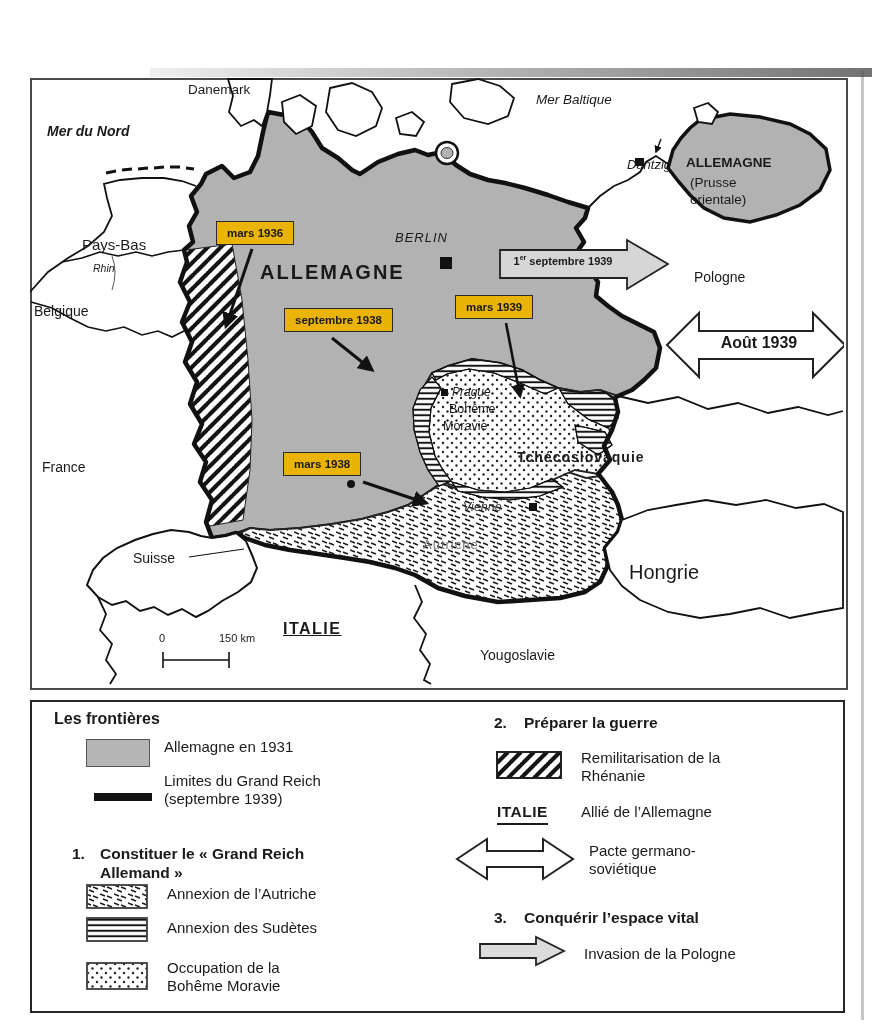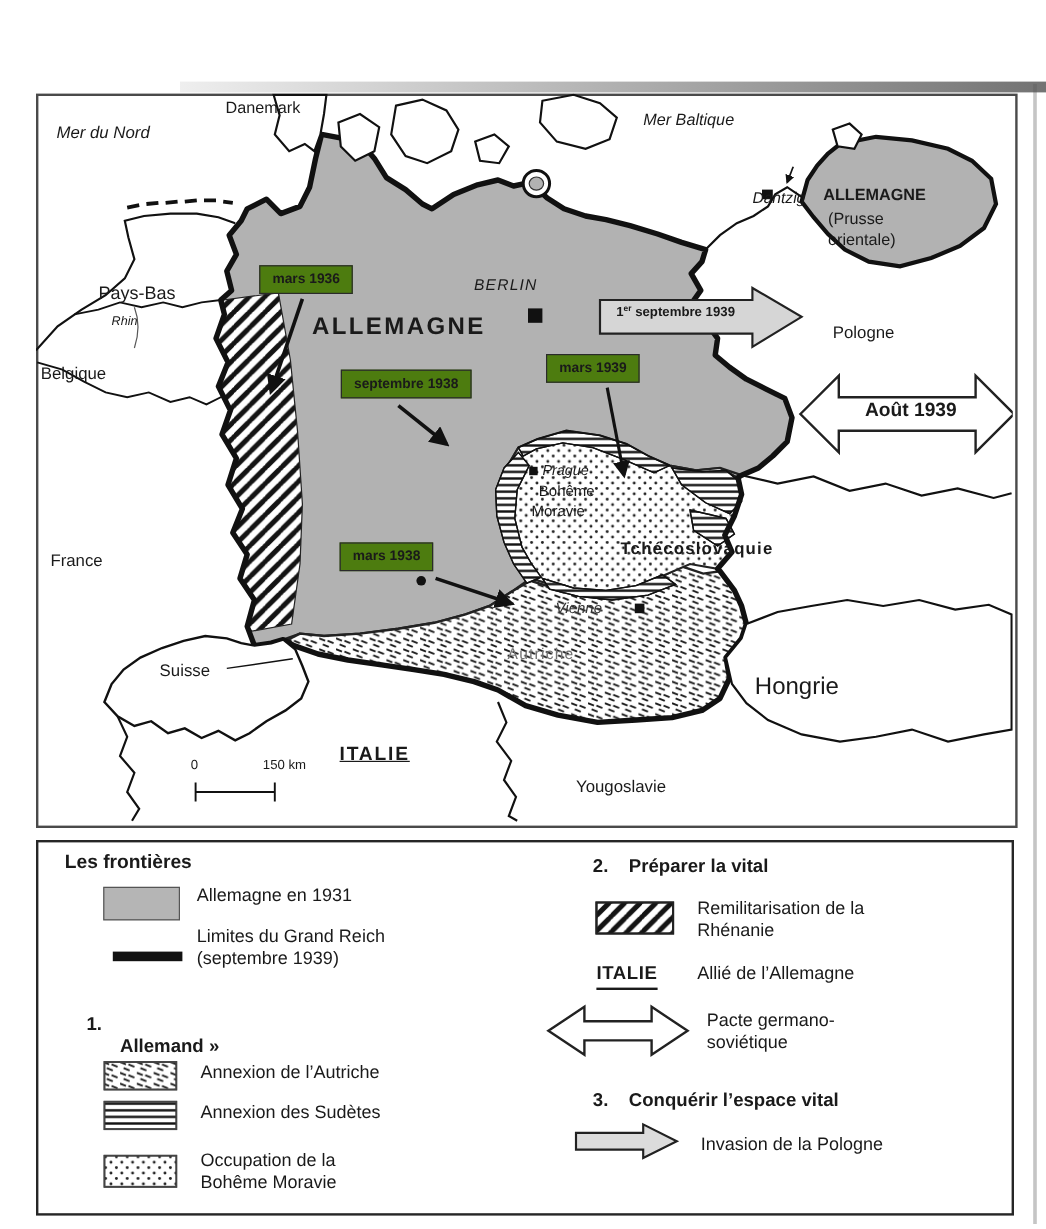--- a/index.html
+++ b/index.html
@@ -6,21 +6,21 @@
   .canvas{position:relative;width:872px;height:1024px;background:#fff;overflow:hidden;
           font-family:"Liberation Sans",sans-serif;color:#1a1a1a;}
   .map-frame{position:absolute;left:30px;top:78px;width:814px;height:608px;border:2px solid #4a4a4a;background:#fff;}
   .map-svg{position:absolute;left:30px;top:78px;z-index:1;}
   .smudge-top{position:absolute;left:150px;top:68px;width:722px;height:9px;z-index:0;
               background:linear-gradient(to right,rgba(120,120,120,.12),rgba(55,55,55,.7));}
   .smudge-right{position:absolute;left:861px;top:70px;width:3px;height:950px;background:rgba(90,90,90,.35);z-index:0;}
   .lbl{position:absolute;z-index:3;white-space:nowrap;line-height:1.12;font-size:13.5px;}
   .it{font-style:italic;}
   .bold{font-weight:bold;}
-  .dbox{position:absolute;z-index:4;background:#4d7c0f;border:1.6px solid #2a2a2a;
+  .dbox{position:absolute;z-index:4;background:#eab308;border:1.6px solid #2a2a2a;
         font-weight:bold;font-size:11.5px;padding:5px 10px;white-space:nowrap;}
   .legend-frame{position:absolute;left:30px;top:700px;width:811px;height:309px;border:2px solid #262626;background:#fff;z-index:2;}
   .leg-txt{position:absolute;z-index:5;white-space:nowrap;font-size:15px;line-height:1.2;}
   .leg-head{font-weight:bold;font-size:15.5px;}
   .swatch{position:absolute;z-index:5;}
   .sw-gray{width:62px;height:26px;background:#b5b5b5;border:1.6px solid #555;}
   .sw-line{width:58px;height:8px;background:#121212;}
   .underline{text-decoration:underline;}
   .ital-leg{border-bottom:2.5px solid #1a1a1a;padding-bottom:1px;}
   sup{font-size:7px;}
@@ -151,21 +151,21 @@
     <g>
       <polygon points="667,345 699,313 699,331 813,331 813,313 845,345 813,377 813,359 699,359 699,377" fill="#fff" stroke="#222" stroke-width="2"></polygon>
     </g>
 
     <g stroke="#111" stroke-width="1.6" fill="none">
       <path d="M163,652 L163,668 M163,660 L229,660 M229,652 L229,668"></path>
     </g>
   </svg>
 
   <div class="lbl" style="left:188px;top:82px;">Danemark</div>
-  <div class="lbl it" style="left:47px;top:103px;font-size:14px;">Mer du Nord</div>
+  <div class="lbl it" style="left:47px;top:124px;font-size:14px;font-weight:bold;">Mer du Nord</div>
   <div class="lbl it" style="left:536px;top:92px;">Mer Baltique</div>
   <div class="lbl it" style="left:627px;top:121px;font-size:13px;margin-top:37px;">Dantzig</div>
   <div class="lbl" style="left:686px;top:155px;font-weight:600;">ALLEMAGNE</div>
   <div class="lbl" style="left:690px;top:175px;">(Prusse</div>
   <div class="lbl" style="left:690px;top:192px;">orientale)</div>
   <div class="lbl" style="left:82px;top:237px;font-size:15px;">Pays-Bas</div>
   <div class="lbl it" style="left:93px;top:263px;font-size:10.5px;">Rhin</div>
   <div class="lbl" style="left:34px;top:304px;font-size:14px;">Belgique</div>
   <div class="lbl" style="left:42px;top:460px;font-size:14px;">France</div>
   <div class="lbl" style="left:133px;top:551px;font-size:14px;">Suisse</div>
@@ -194,20 +194,21 @@
   <div class="legend-frame"></div>
 
   <div class="leg-txt leg-head" style="left:54px;top:709px;font-size:16px;">Les frontières</div>
   <div class="swatch sw-gray" style="left:86px;top:739px;"></div>
   <div class="leg-txt" style="left:164px;top:738px;">Allemagne en 1931</div>
   <div class="leg-txt" style="left:164px;top:772px;">Limites du Grand Reich</div>
   <div class="swatch sw-line" style="left:94px;top:793px;"></div>
   <div class="leg-txt" style="left:164px;top:790px;">(septembre 1939)</div>
 
   <div class="leg-txt leg-head" style="left:72px;top:845px;">1.</div>
+  <div class="leg-txt leg-head" style="left:100px;top:845px;">Constituer le « Grand Reich</div>
   <div class="leg-txt leg-head" style="left:100px;top:864px;">Allemand »</div>
 
   <svg class="swatch" style="left:86px;top:884px;" width="62" height="25">
     <rect x="1" y="1" width="60" height="23" fill="#fff" stroke="#444" stroke-width="1.5"></rect>
     <rect x="1" y="1" width="60" height="23" fill="url(#patAut)" stroke="#444" stroke-width="1.5"></rect>
   </svg>
   <div class="leg-txt" style="left:167px;top:885px;">Annexion de l’Autriche</div>
 
   <svg class="swatch" style="left:86px;top:917px;" width="62" height="25">
     <rect x="1" y="1" width="60" height="23" fill="#fff" stroke="#444" stroke-width="1.5"></rect>
@@ -216,21 +217,21 @@
   <div class="leg-txt" style="left:167px;top:919px;">Annexion des Sudètes</div>
 
   <svg class="swatch" style="left:86px;top:962px;" width="62" height="28">
     <rect x="1" y="1" width="60" height="26" fill="#fff" stroke="#444" stroke-width="1.5"></rect>
     <rect x="1" y="1" width="60" height="26" fill="url(#patDot)" stroke="#444" stroke-width="1.5"></rect>
   </svg>
   <div class="leg-txt" style="left:167px;top:959px;">Occupation de la</div>
   <div class="leg-txt" style="left:167px;top:977px;">Bohême Moravie</div>
 
   <div class="leg-txt leg-head" style="left:494px;top:714px;">2.</div>
-  <div class="leg-txt leg-head" style="left:524px;top:714px;">Préparer la vital</div>
+  <div class="leg-txt leg-head" style="left:524px;top:714px;">Préparer la guerre</div>
 
   <svg class="swatch" style="left:496px;top:751px;" width="66" height="28">
     <rect x="1" y="1" width="64" height="26" fill="#fff" stroke="#222" stroke-width="1.8"></rect>
     <rect x="1" y="1" width="64" height="26" fill="url(#patDiag)" stroke="#222" stroke-width="1.8"></rect>
   </svg>
   <div class="leg-txt" style="left:581px;top:749px;">Remilitarisation de la</div>
   <div class="leg-txt" style="left:581px;top:767px;">Rhénanie</div>
 
   <div class="leg-txt leg-head ital-leg" style="left:497px;top:803px;letter-spacing:.5px;">ITALIE</div>
   <div class="leg-txt" style="left:581px;top:803px;">Allié de l’Allemagne</div>

